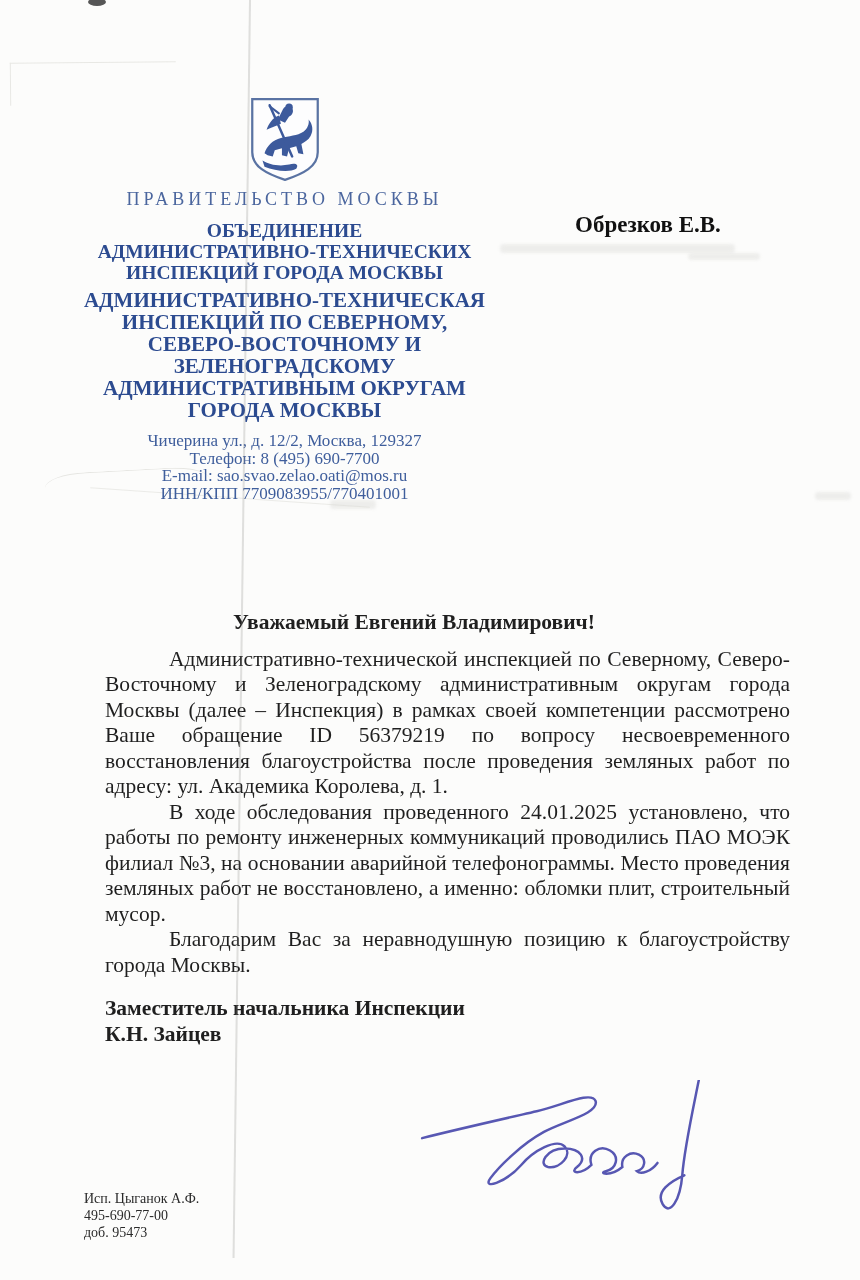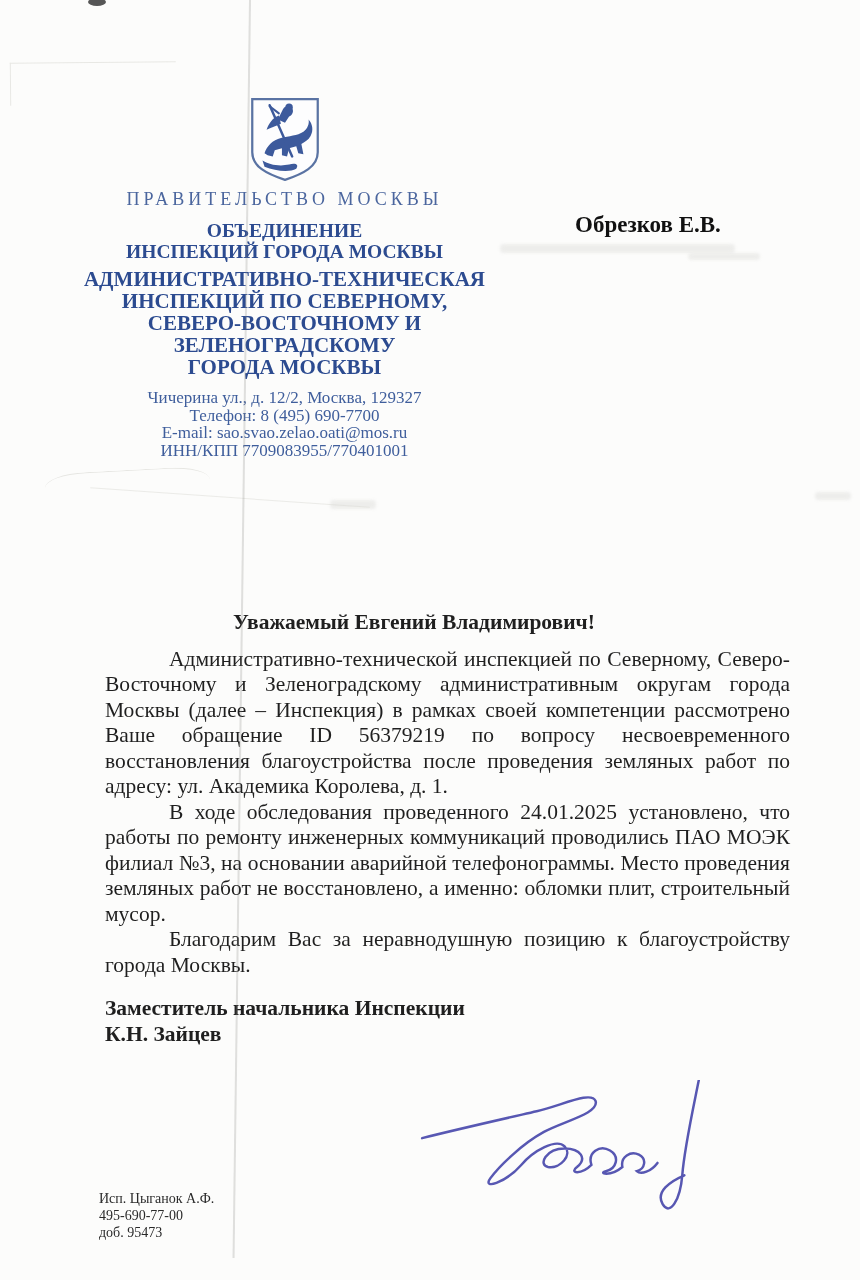--- a/index.html
+++ b/index.html
@@ -78,21 +78,21 @@
   .sig-row{
     display:flex; justify-content:space-between; align-items:baseline;
     margin-top:18px; font-weight:bold; white-space:nowrap;flex-direction:column;
   }
   
   .signature-ink{
     position:absolute; left:418px; top:1080px; z-index:5;
   }
   
   .executor{
-    position:absolute; left:99px; top:1190px; font-size:14px; line-height:17px;
+    position:absolute; left:84px; top:1190px; font-size:14px; line-height:17px;
     color:#2a2a2a; z-index:2;
   }
 </style>
 </head>
 <body>
 
 <div class="page">
 
   <div class="top-blob"></div>
   <div class="corner-edge"></div>
@@ -115,27 +115,29 @@
           <path d="M30,20 C24,22 20,28 18,34 C22,32 28,30 32,28 Z"></path>
           <path d="M14,64 C20,68 30,70 40,68 C46,66 50,68 47,72 C40,76 26,74 16,70 Z"></path>
         </g>
         <path d="M21,10 L43,60" stroke="#3d5a9c" stroke-width="2.4" stroke-linecap="round"></path>
         <path d="M30,18 L21,11" stroke="#3d5a9c" stroke-width="2" stroke-linecap="round"></path>
       </svg>
     </div>
     <div class="gov-title">ПРАВИТЕЛЬСТВО МОСКВЫ</div>
     <div class="org-association">
       <div>ОБЪЕДИНЕНИЕ</div>
+      <div>АДМИНИСТРАТИВНО-ТЕХНИЧЕСКИХ</div>
       <div>ИНСПЕКЦИЙ ГОРОДА МОСКВЫ</div>
     </div>
     <div class="org-inspection">
       <div>АДМИНИСТРАТИВНО-ТЕХНИЧЕСКАЯ</div>
       <div>ИНСПЕКЦИЙ ПО СЕВЕРНОМУ,</div>
       <div>СЕВЕРО-ВОСТОЧНОМУ И</div>
       <div>ЗЕЛЕНОГРАДСКОМУ</div>
+      <div>АДМИНИСТРАТИВНЫМ ОКРУГАМ</div>
       <div>ГОРОДА МОСКВЫ</div>
     </div>
     <div class="contact-block">
       <div>Чичерина ул., д. 12/2, Москва, 129327</div>
       <div>Телефон: 8 (495) 690-7700</div>
       <div>E-mail: sao.svao.zelao.oati@mos.ru</div>
       <div>ИНН/КПП 7709083955/770401001</div>
     </div>
   </div>
 

